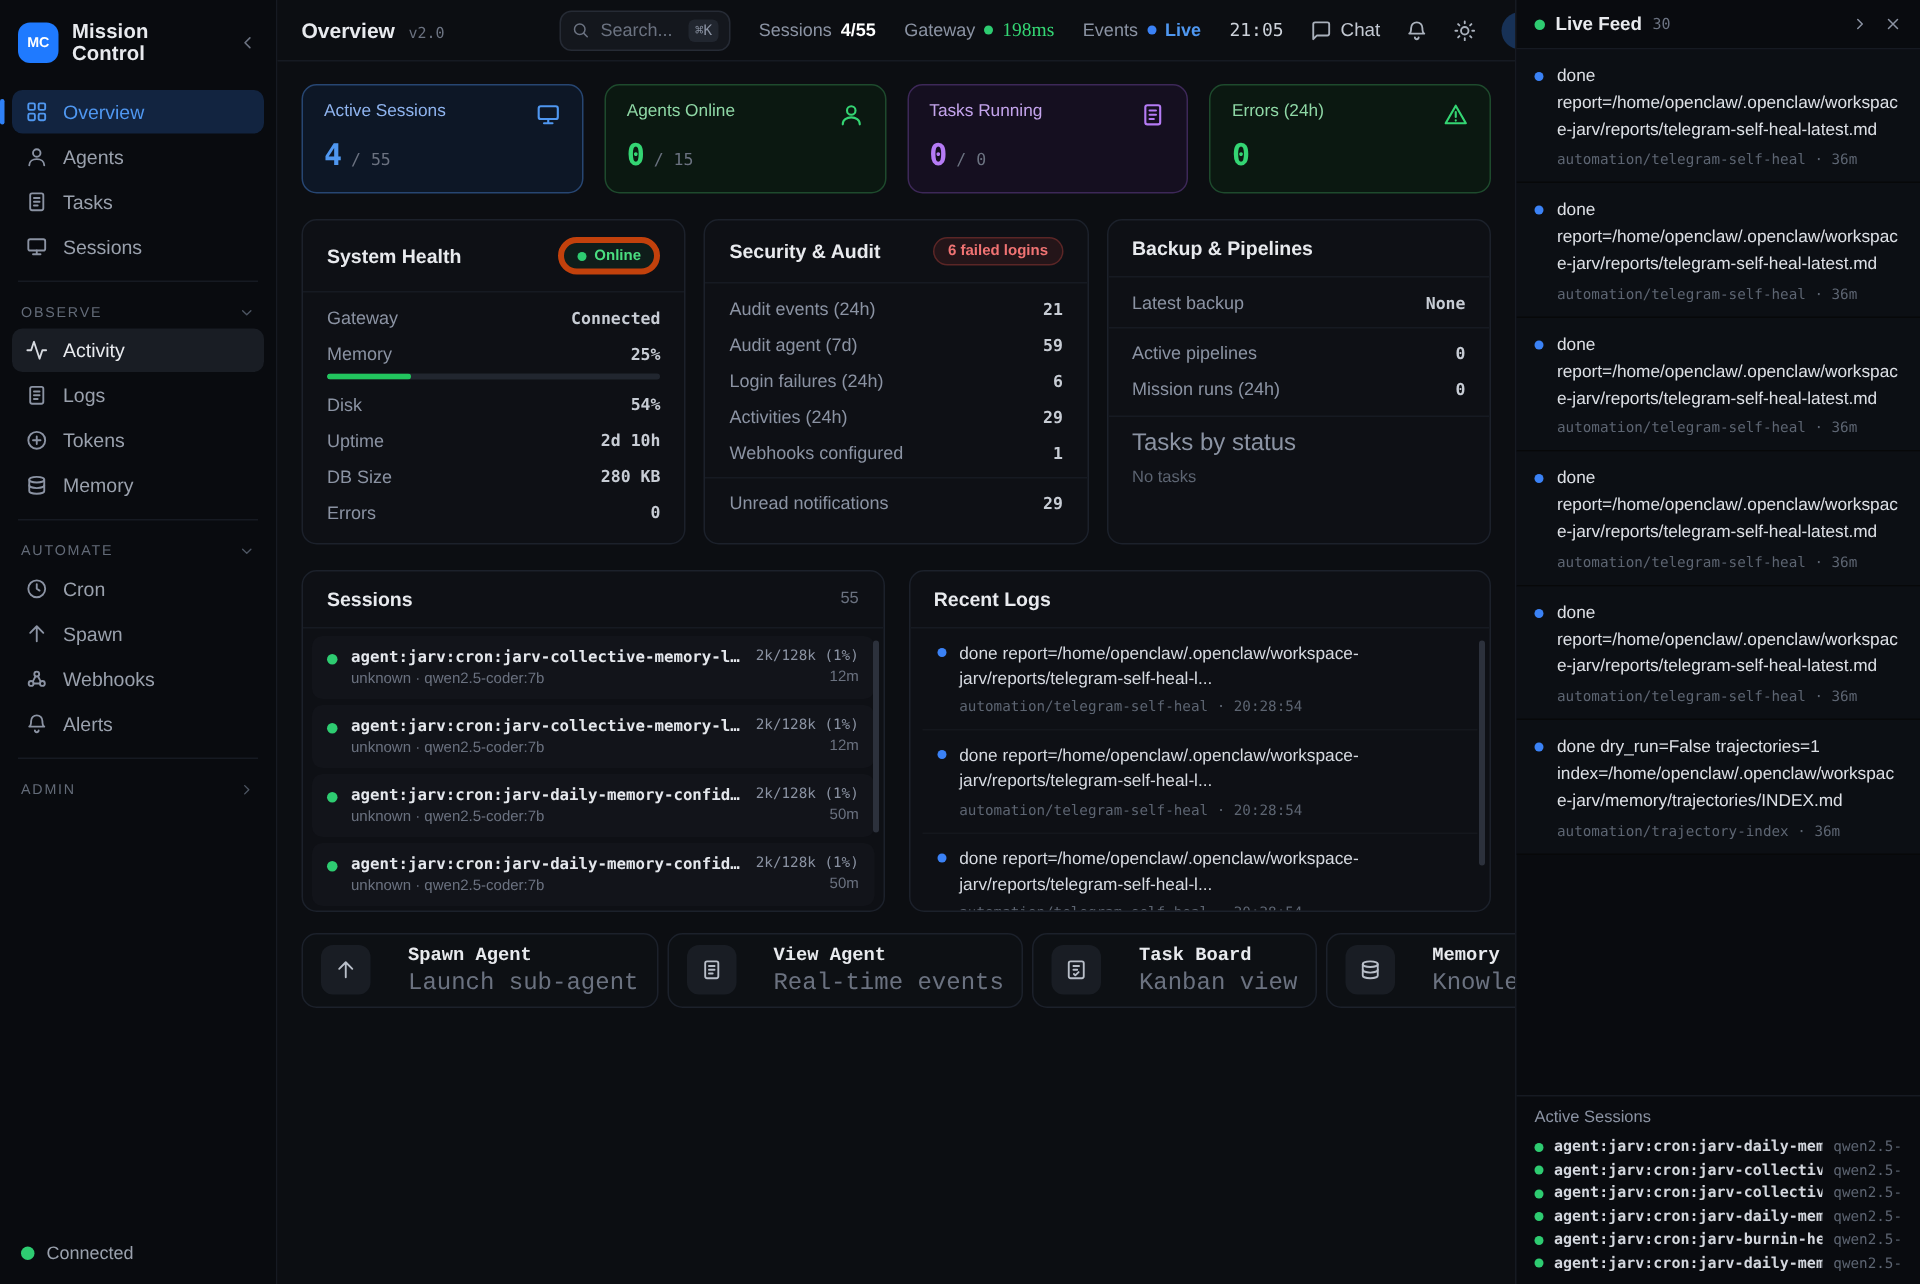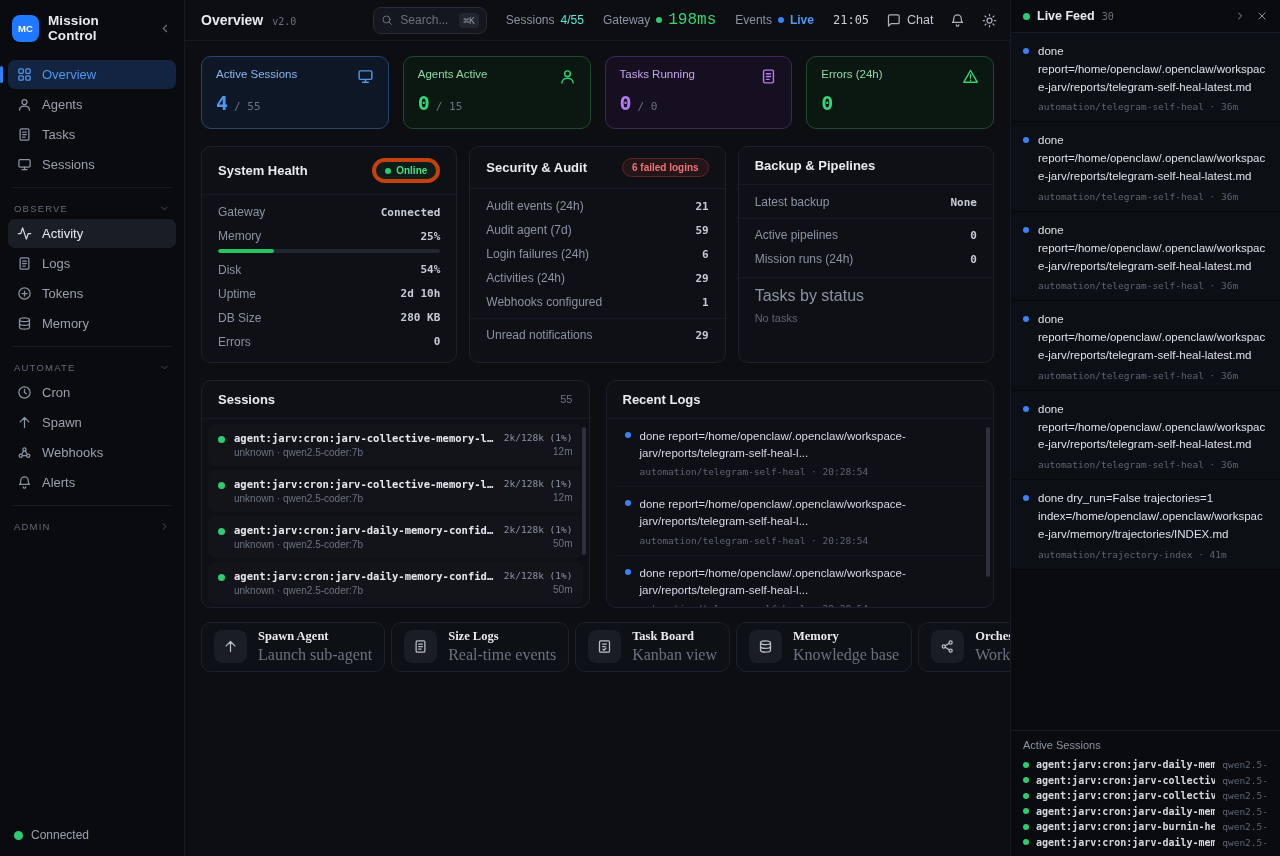--- a/index.html
+++ b/index.html
@@ -56,23 +56,23 @@
   .page-version{font-size:10px;color:#6b7280;margin-left:2px}
   .search-pill{display:flex;align-items:center;gap:7px;background:#14171d;border:1px solid #262b35;
                border-radius:8px;height:27px;padding:0 7px;margin-left:58px;width:116px}
   .search-pill .icon{width:12px;height:12px;color:#6b7280}
   .search-pill input{background:none;border:none;outline:none;color:#aab1bc;font-size:12px;
                width:52px;font-family:"Liberation Sans",sans-serif}
   .search-pill input::placeholder{color:#6b7280}
   .search-kbd{background:#21262f;border-radius:4px;font-size:9.5px;color:#8b93a3;
               padding:2px 4px;font-family:"DejaVu Sans Mono",monospace}
   .tb-stat{display:flex;align-items:center;gap:6px;font-size:12px;color:#8b93a3;white-space:nowrap}
-  .tb-stat b{color:#5eead4;font-weight:normal}
+  .tb-stat b{color:#ffffff;font-weight:bold}
   .tb-stat .dot{width:6px;height:6px}
-  .tb-val-green{color:#34d573;font-family:Liberation Mono, monospace;font-size:16px}
+  .tb-val-green{color:#34d573;font-family:Liberation Serif, serif;font-size:13px}
   .tb-val-blue{color:#4f97f0;font-weight:bold;font-size:12px}
   .tb-right{margin-left:auto;display:flex;align-items:center;gap:17px}
   .tb-time{font-size:12px;color:#cdd2da;font-family:"DejaVu Sans Mono",monospace}
   .tb-btn{display:flex;align-items:center;gap:6px;color:#c3c8d2;font-size:12.5px;background:none;
           border:none;cursor:pointer;font-family:"Liberation Sans",sans-serif}
   .tb-btn .icon{width:15px;height:15px;color:#aab1bc}
   .avatar{width:25px;height:25px;border-radius:50%;background:#173156;color:#58a0f8;
           display:flex;align-items:center;justify-content:center;font-size:11px;font-weight:bold;cursor:pointer}
 
   .content{flex:1;padding:15px 16px;overflow:hidden}
@@ -136,23 +136,23 @@
   .sess-meta{text-align:right;flex:none}
   .sess-usage{font-family:"DejaVu Sans Mono",monospace;font-size:9.5px;color:#8b93a3}
   .sess-time{font-size:10px;color:#6b7280;margin-top:3px}
   .log-row{display:flex;align-items:flex-start;gap:9px;padding:9px 10px;border-bottom:1px solid #14171d}
   .log-row .dot{width:6px;height:6px;margin-top:4px}
   .log-text{font-size:11.5px;color:#d6dae1;line-height:1.5;overflow-wrap:anywhere}
   .log-meta{font-family:"DejaVu Sans Mono",monospace;font-size:9.5px;color:#5d6572;margin-top:4px}
 
   
   .actions-row{display:flex;gap:6px}
-  .qa-btn{flex:1;display:flex;align-items:center;gap:11px;background:#0d1014;border:1px solid var(--border);
+  .qa-btn{flex:1;display:flex;align-items:center;gap:25px;background:#0d1014;border:1px solid var(--border);
           border-radius:10px;padding:8px 12px;height:50px;cursor:pointer;text-align:left;
-          font-family:Liberation Serif, serif}
+          font-family:Liberation Mono, monospace}
   .qa-icon{width:33px;height:33px;border-radius:8px;background:#191d24;color:#b9bfc9;
            display:flex;align-items:center;justify-content:center;flex:none}
   .qa-icon .icon{width:15px;height:15px}
   .qa-title{font-size:12.5px;font-weight:bold;color:#e8eaee}
   .qa-sub{font-size:16px;color:#6b7280;margin-top:2px;white-space:nowrap}
 
   
   .rightbar{width:270px;height:100%;background:var(--bg-side);border-left:1px solid var(--border-soft);
             display:flex;flex-direction:column}
   .feed-head{display:flex;align-items:center;gap:7px;padding:9px 12px;border-bottom:1px solid var(--border-soft)}
@@ -425,21 +425,21 @@
             </span>
           </div>
           <div class="stat-value-row">
             <span class="stat-value">4</span>
             <span class="stat-total">/ 55</span>
           </div>
         </div>
 
         <div class="stat-card c-green">
           <div class="stat-top">
-            <span class="stat-label">Agents Active</span>
+            <span class="stat-label">Agents Online</span>
             <span class="icon stat-icon">
               <svg viewBox="0 0 24 24" fill="none" stroke="currentColor" stroke-width="2" stroke-linecap="round" stroke-linejoin="round">
                 <circle cx="12" cy="8" r="4"></circle>
                 <path d="M4 21c0-4.2 3.8-6.5 8-6.5s8 2.3 8 6.5"></path>
               </svg>
             </span>
           </div>
           <div class="stat-value-row">
             <span class="stat-value">0</span>
             <span class="stat-total">/ 15</span>
@@ -749,21 +749,21 @@
         <button class="qa-btn">
           <span class="qa-icon">
             <span class="icon">
               <svg viewBox="0 0 24 24" fill="none" stroke="currentColor" stroke-width="2" stroke-linecap="round" stroke-linejoin="round">
                 <rect x="5" y="3" width="14" height="18" rx="2"></rect>
                 <path d="M9 8h6M9 12h6M9 16h4"></path>
               </svg>
             </span>
           </span>
           <span>
-            <span class="qa-title" style="display:block">Size Logs</span>
+            <span class="qa-title" style="display:block">View Agent</span>
             <span class="qa-sub" style="display:block">Real-time events</span>
           </span>
         </button>
 
         <button class="qa-btn">
           <span class="qa-icon">
             <span class="icon">
               <svg viewBox="0 0 24 24" fill="none" stroke="currentColor" stroke-width="2" stroke-linecap="round" stroke-linejoin="round">
                 <rect x="4" y="3" width="16" height="18" rx="2"></rect>
                 <path d="M9 8h6M9 12h4M9.5 16.5l1.5 1.5 3.5-3.5"></path>
@@ -871,21 +871,21 @@
         <div class="feed-body">
           <div class="feed-text">done report=/home/openclaw/.openclaw/workspace-jarv/reports/telegram-self-heal-latest.md</div>
           <div class="feed-meta">automation/telegram-self-heal · 36m</div>
         </div>
       </div>
 
       <div class="feed-item">
         <span class="dot dot-blue"></span>
         <div class="feed-body">
           <div class="feed-text">done dry_run=False trajectories=1 index=/home/openclaw/.openclaw/workspace-jarv/memory/trajectories/INDEX.md</div>
-          <div class="feed-meta">automation/trajectory-index · 41m</div>
+          <div class="feed-meta">automation/trajectory-index · 36m</div>
         </div>
       </div>
 
   </div>
   <div class="feed-sessions">
     <div class="as-title">Active Sessions</div>
 
       <div class="as-row">
         <span class="dot dot-green"></span>
         <span class="as-name">agent:jarv:cron:jarv-daily-memor…</span>

